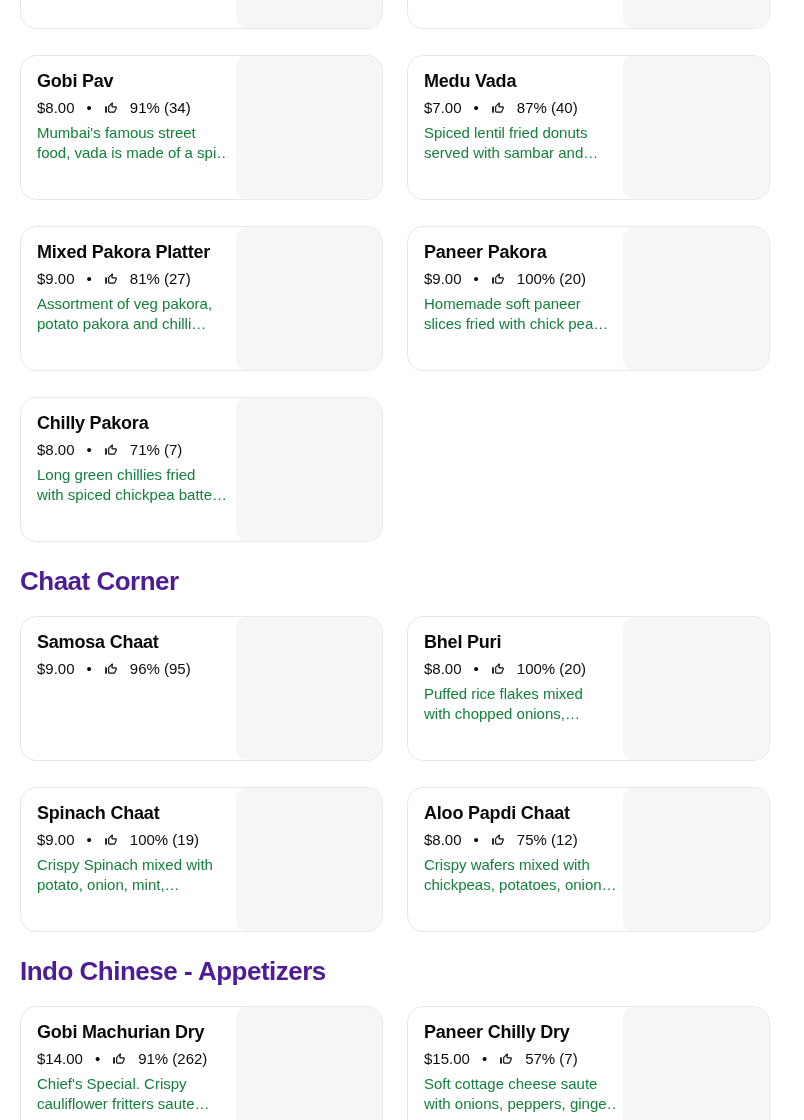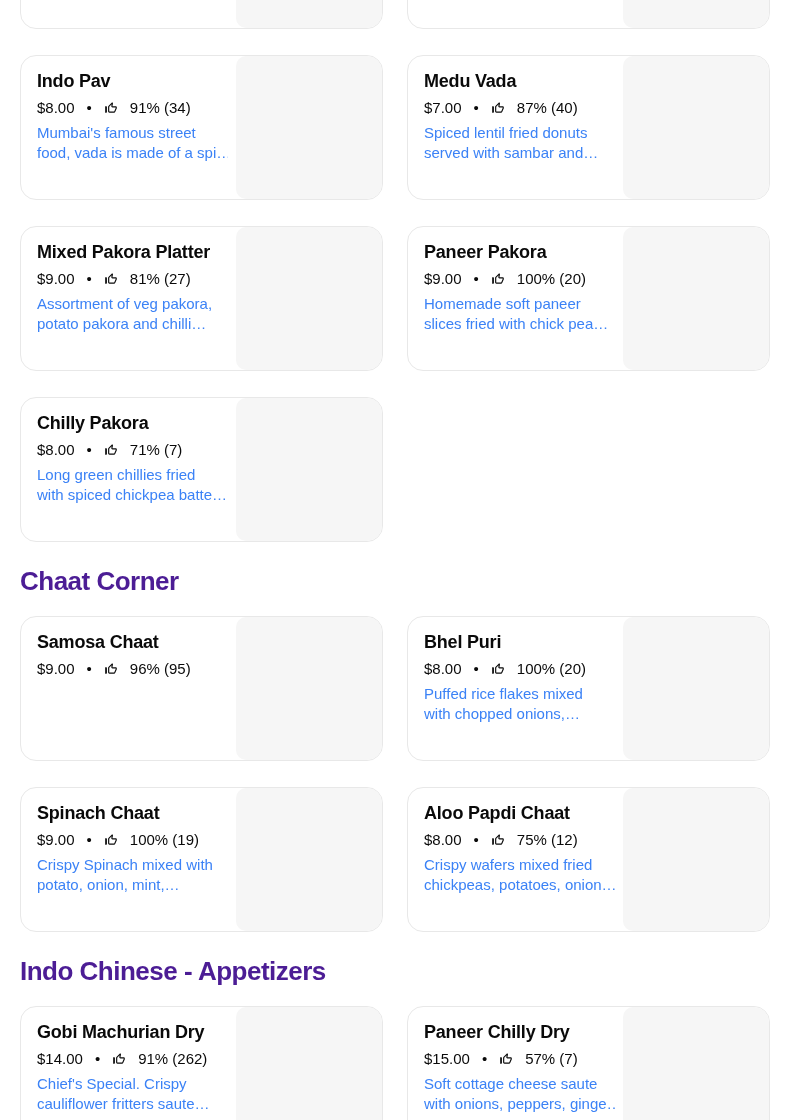--- a/index.html
+++ b/index.html
@@ -81,21 +81,21 @@
     color:#0a0a0a;
     margin-bottom:6px;
     white-space:nowrap;
   }
   .thumb-icon { display:inline-flex; align-items:center; }
   .thumb-icon svg { display:block; }
   .item-desc {
     margin:0;
     font-size:15px;
     line-height:20px;
-    color:#3b82f6;
+    color:#15803d;
   }
   .item-desc .desc-line {
     display:block;
     white-space:nowrap;
     overflow:hidden;
     text-overflow:clip;
   }
 </style>
 </head>
 <body>
@@ -110,21 +110,21 @@
     <article class="card">
       <div class="card-text"></div>
       <div class="card-img"></div>
     </article>
   </div>
 
   <div class="row-grid">
 
     <article class="card">
       <div class="card-text">
-        <h3 class="item-title">Indo Pav</h3>
+        <h3 class="item-title">Gobi Pav</h3>
         <div class="item-meta">
           <span>$8.00</span>
           <span>•</span>
           <span class="thumb-icon">
             <svg width="14" height="14" viewBox="0 0 24 24" fill="currentColor">
                 <path d="M13.11 5.72l-.57 2.89c-.12.59.04 1.2.42 1.66.38.46.94.73 1.54.73H20v1.08L17.43 18H9.34c-.18 0-.34-.16-.34-.34V9.82l4.11-4.1M14 2L7.59 8.41C7.21 8.79 7 9.3 7 9.83v7.83C7 18.95 8.05 20 9.34 20h8.1c.71 0 1.36-.37 1.72-.97l2.67-6.15c.11-.25.17-.52.17-.8V11c0-1.1-.9-2-2-2h-5.5l.92-4.65c.05-.22.02-.46-.08-.66-.23-.45-.52-.86-.88-1.22L14 2zM4 9H2v11h2c.55 0 1-.45 1-1v-9c0-.55-.45-1-1-1z"></path>
               </svg>
           </span>
           <span>91% (34)</span>
         </div>
@@ -292,21 +292,21 @@
           <span>$8.00</span>
           <span>•</span>
           <span class="thumb-icon">
             <svg width="14" height="14" viewBox="0 0 24 24" fill="currentColor">
                 <path d="M13.11 5.72l-.57 2.89c-.12.59.04 1.2.42 1.66.38.46.94.73 1.54.73H20v1.08L17.43 18H9.34c-.18 0-.34-.16-.34-.34V9.82l4.11-4.1M14 2L7.59 8.41C7.21 8.79 7 9.3 7 9.83v7.83C7 18.95 8.05 20 9.34 20h8.1c.71 0 1.36-.37 1.72-.97l2.67-6.15c.11-.25.17-.52.17-.8V11c0-1.1-.9-2-2-2h-5.5l.92-4.65c.05-.22.02-.46-.08-.66-.23-.45-.52-.86-.88-1.22L14 2zM4 9H2v11h2c.55 0 1-.45 1-1v-9c0-.55-.45-1-1-1z"></path>
               </svg>
           </span>
           <span>75% (12)</span>
         </div>
         <p class="item-desc">
-          <span class="desc-line">Crispy wafers mixed fried</span>
+          <span class="desc-line">Crispy wafers mixed with</span>
           <span class="desc-line">chickpeas, potatoes, onion…</span>
         </p>
       </div>
       <div class="card-img"></div>
     </article>
 
   </div>
 
   <h2 class="section-heading">Indo Chinese - Appetizers</h2>
 

